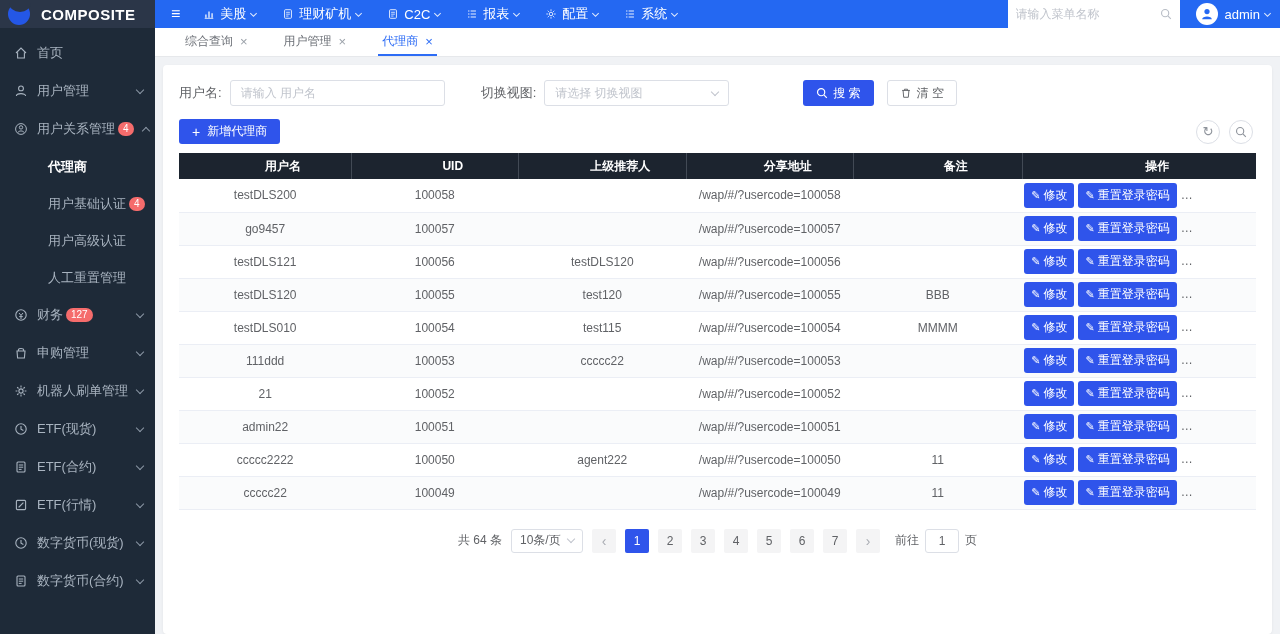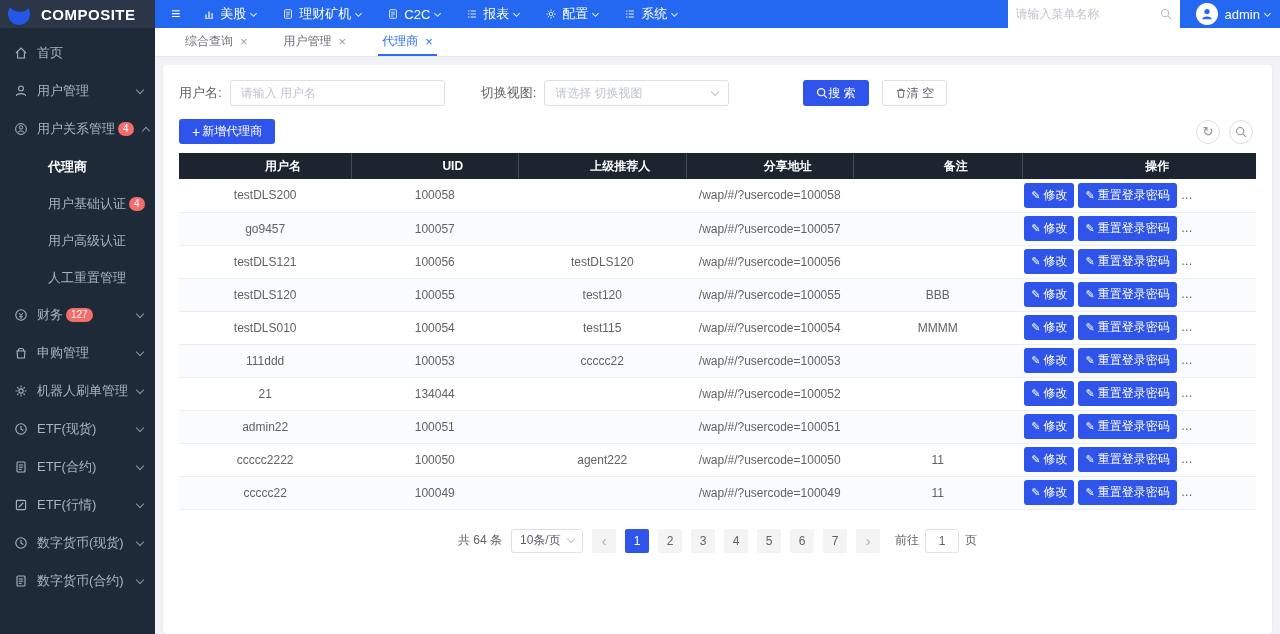--- a/index.html
+++ b/index.html
@@ -50,21 +50,21 @@
   .card { background:#fff; border-radius:4px; height:100%; padding:15px 16px; box-shadow:0 1px 3px rgba(0,0,0,.06); }
 
   
   .filter { display:flex; align-items:center; font-size:13px; color:#606266; }
   .lbl { margin-right:8px; white-space:nowrap; }
   .input { width:215px; height:26px; border:1px solid #dcdfe6; border-radius:3px; padding:0 10px; font-size:12px; color:#606266; outline:none; }
   .group2 { margin-left:36px; display:flex; align-items:center; }
   .select { width:185px; height:26px; border:1px solid #dcdfe6; border-radius:3px; display:flex; align-items:center; justify-content:space-between; padding:0 10px; color:#c0c4cc; font-size:12px; cursor:pointer; }
   .sel-chev { display:inline-block; border:solid #c0c4cc; border-width:0 1px 1px 0; padding:2.5px; transform:rotate(45deg); margin-top:-3px; }
   .filter-btns { margin-left:74px; display:flex; gap:13px; }
-  .btn { display:inline-flex; align-items:center; font-size:12px; border-radius:3px; padding:0 12px; height:26px; cursor:pointer; border:1px solid transparent; white-space:nowrap; }
+  .btn { display:inline-flex; align-items:center; gap:5px; font-size:12px; border-radius:3px; padding:0 12px; height:26px; cursor:pointer; border:1px solid transparent; white-space:nowrap; }
   .btn-primary { background:#2f54eb; color:#fff; }
   .btn-plain { background:#fff; border-color:#dcdfe6; color:#606266; }
   .btn svg { flex:0 0 12px; }
 
   
   .toolbar { margin-top:13px; display:flex; align-items:center; }
   .btn-add { height:25px; }
   .plus { font-size:14px; line-height:1; margin-right:2px; }
   .toolbar-right { margin-left:auto; display:flex; gap:9px; padding-right:3px; }
   .icon-circle { width:24px; height:24px; border:1px solid #dcdfe6; border-radius:50%; display:flex; align-items:center; justify-content:center; color:#8f949c; cursor:pointer; background:#fff; font-size:13px; }
@@ -477,21 +477,21 @@
                   </button><button class="act-btn">
                     <span class="pencil">✎</span>
                     <span>重置登录密码</span>
                   </button><button class="act-btn">
                     <span class="pencil">✎</span>
                     <span>谷歌验证</span>
                   </button></td>
               </tr>
               <tr>
                 <td>21</td>
-                <td>134044</td>
+                <td>100052</td>
                 <td></td>
                 <td>/wap/#/?usercode=100052</td>
                 <td></td>
                 <td><button class="act-btn">
                     <span class="pencil">✎</span>
                     <span>修改</span>
                   </button><button class="act-btn">
                     <span class="pencil">✎</span>
                     <span>重置登录密码</span>
                   </button><button class="act-btn">

